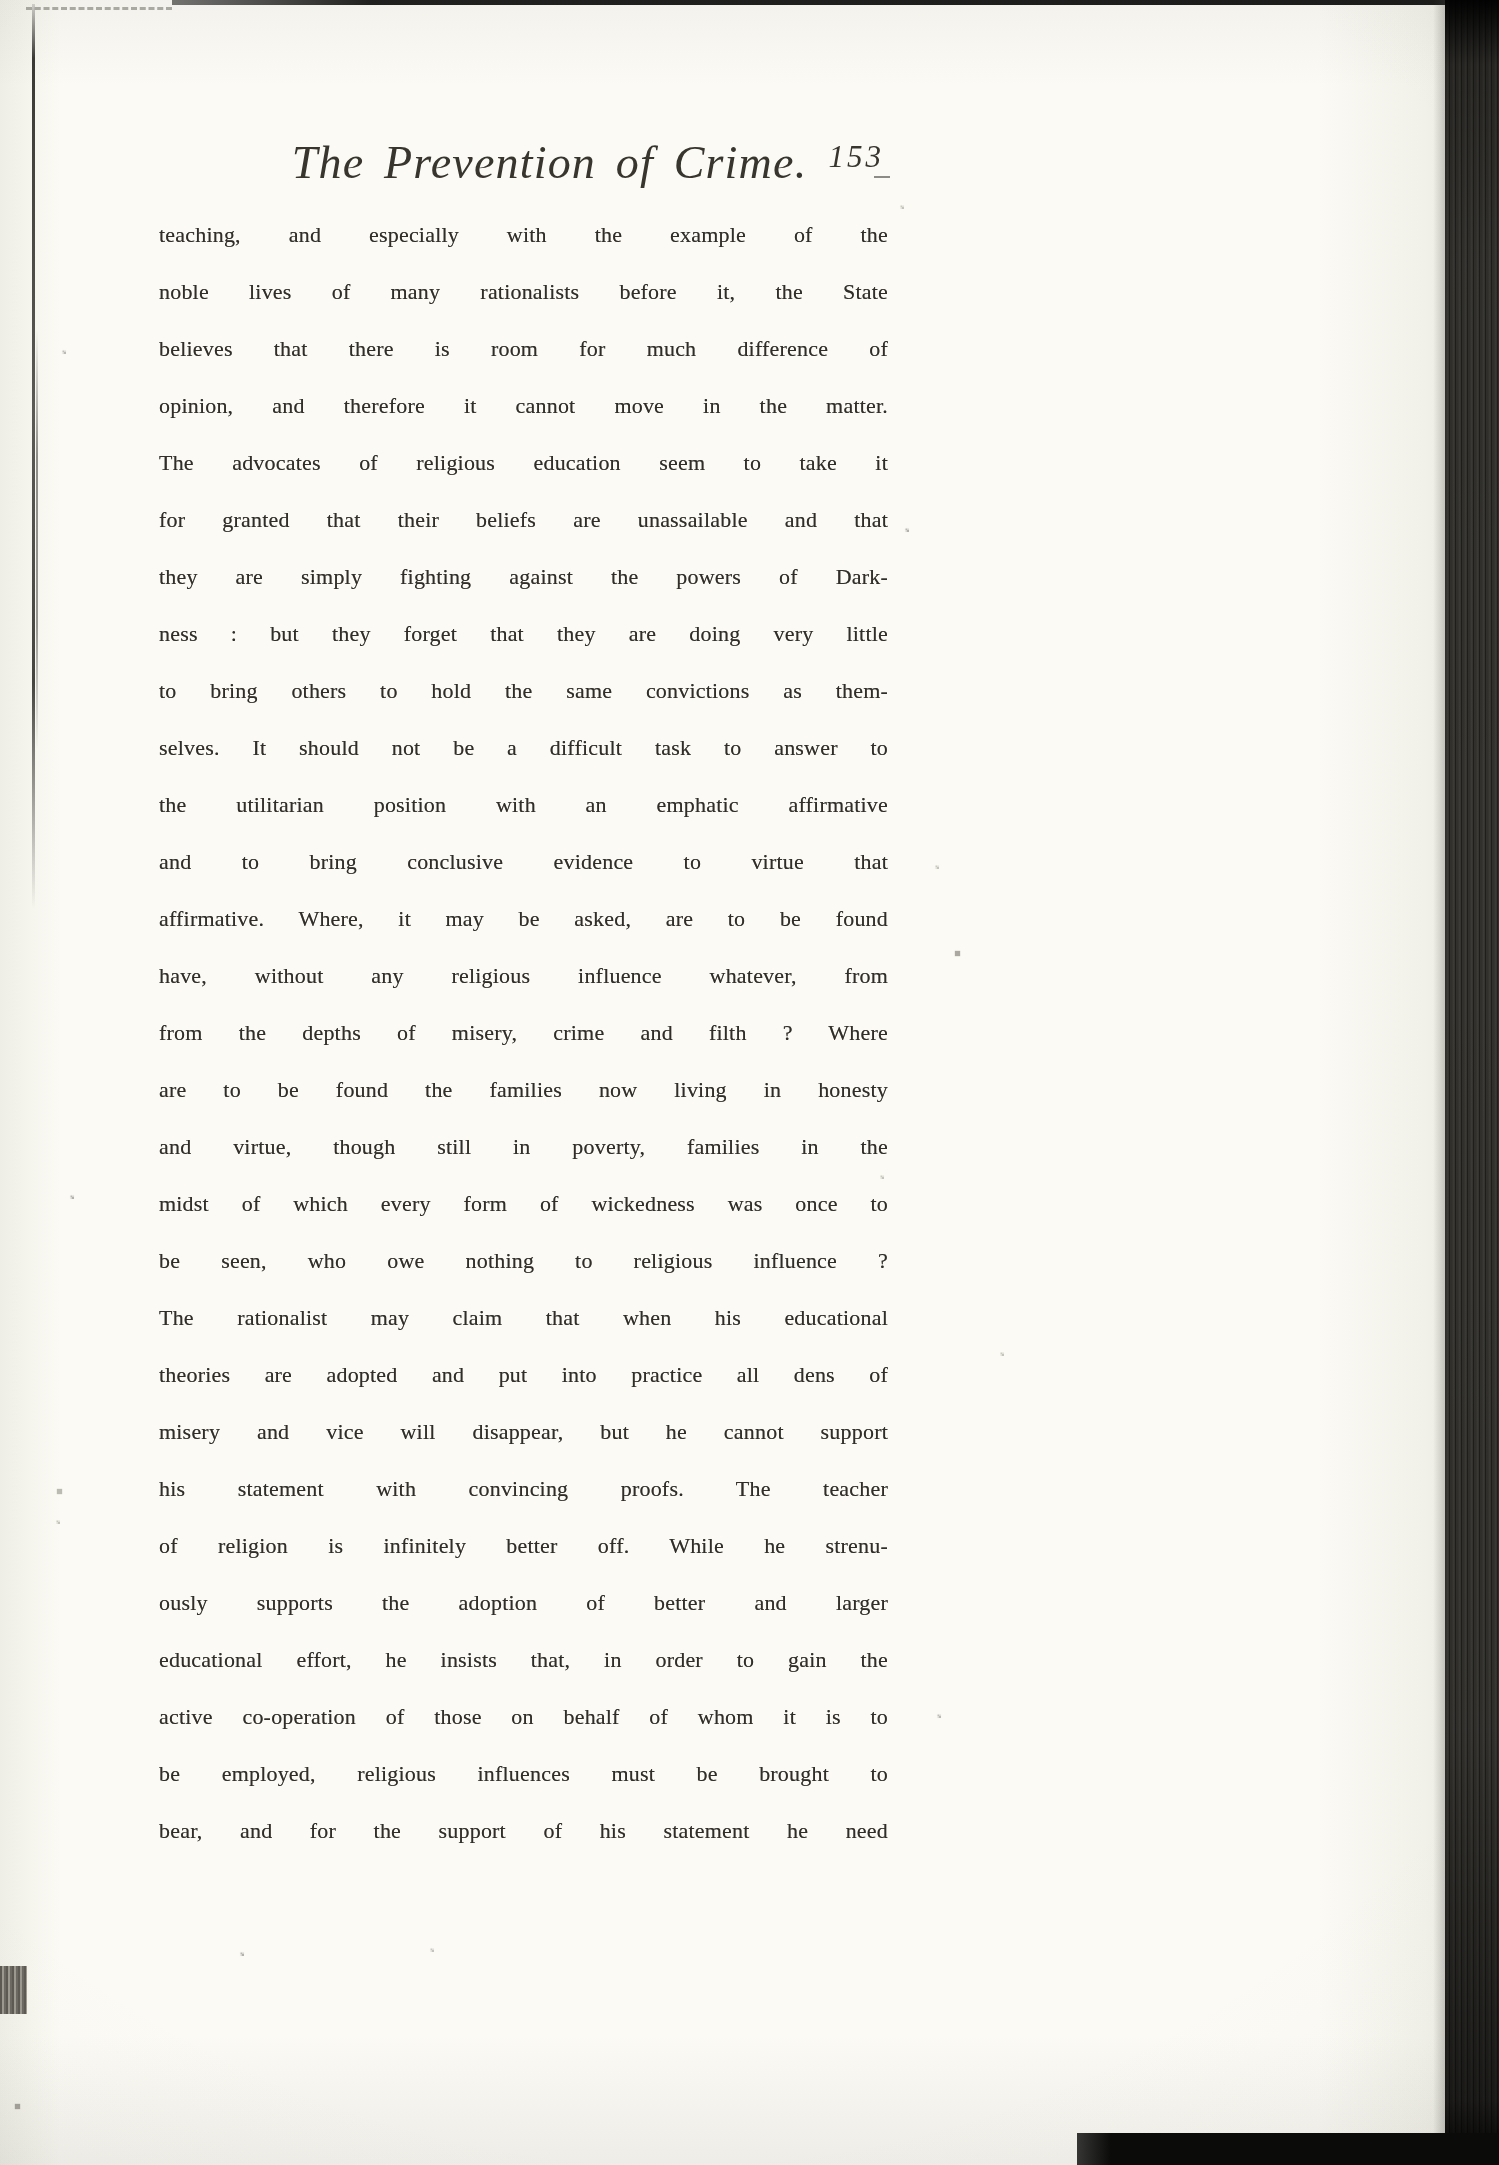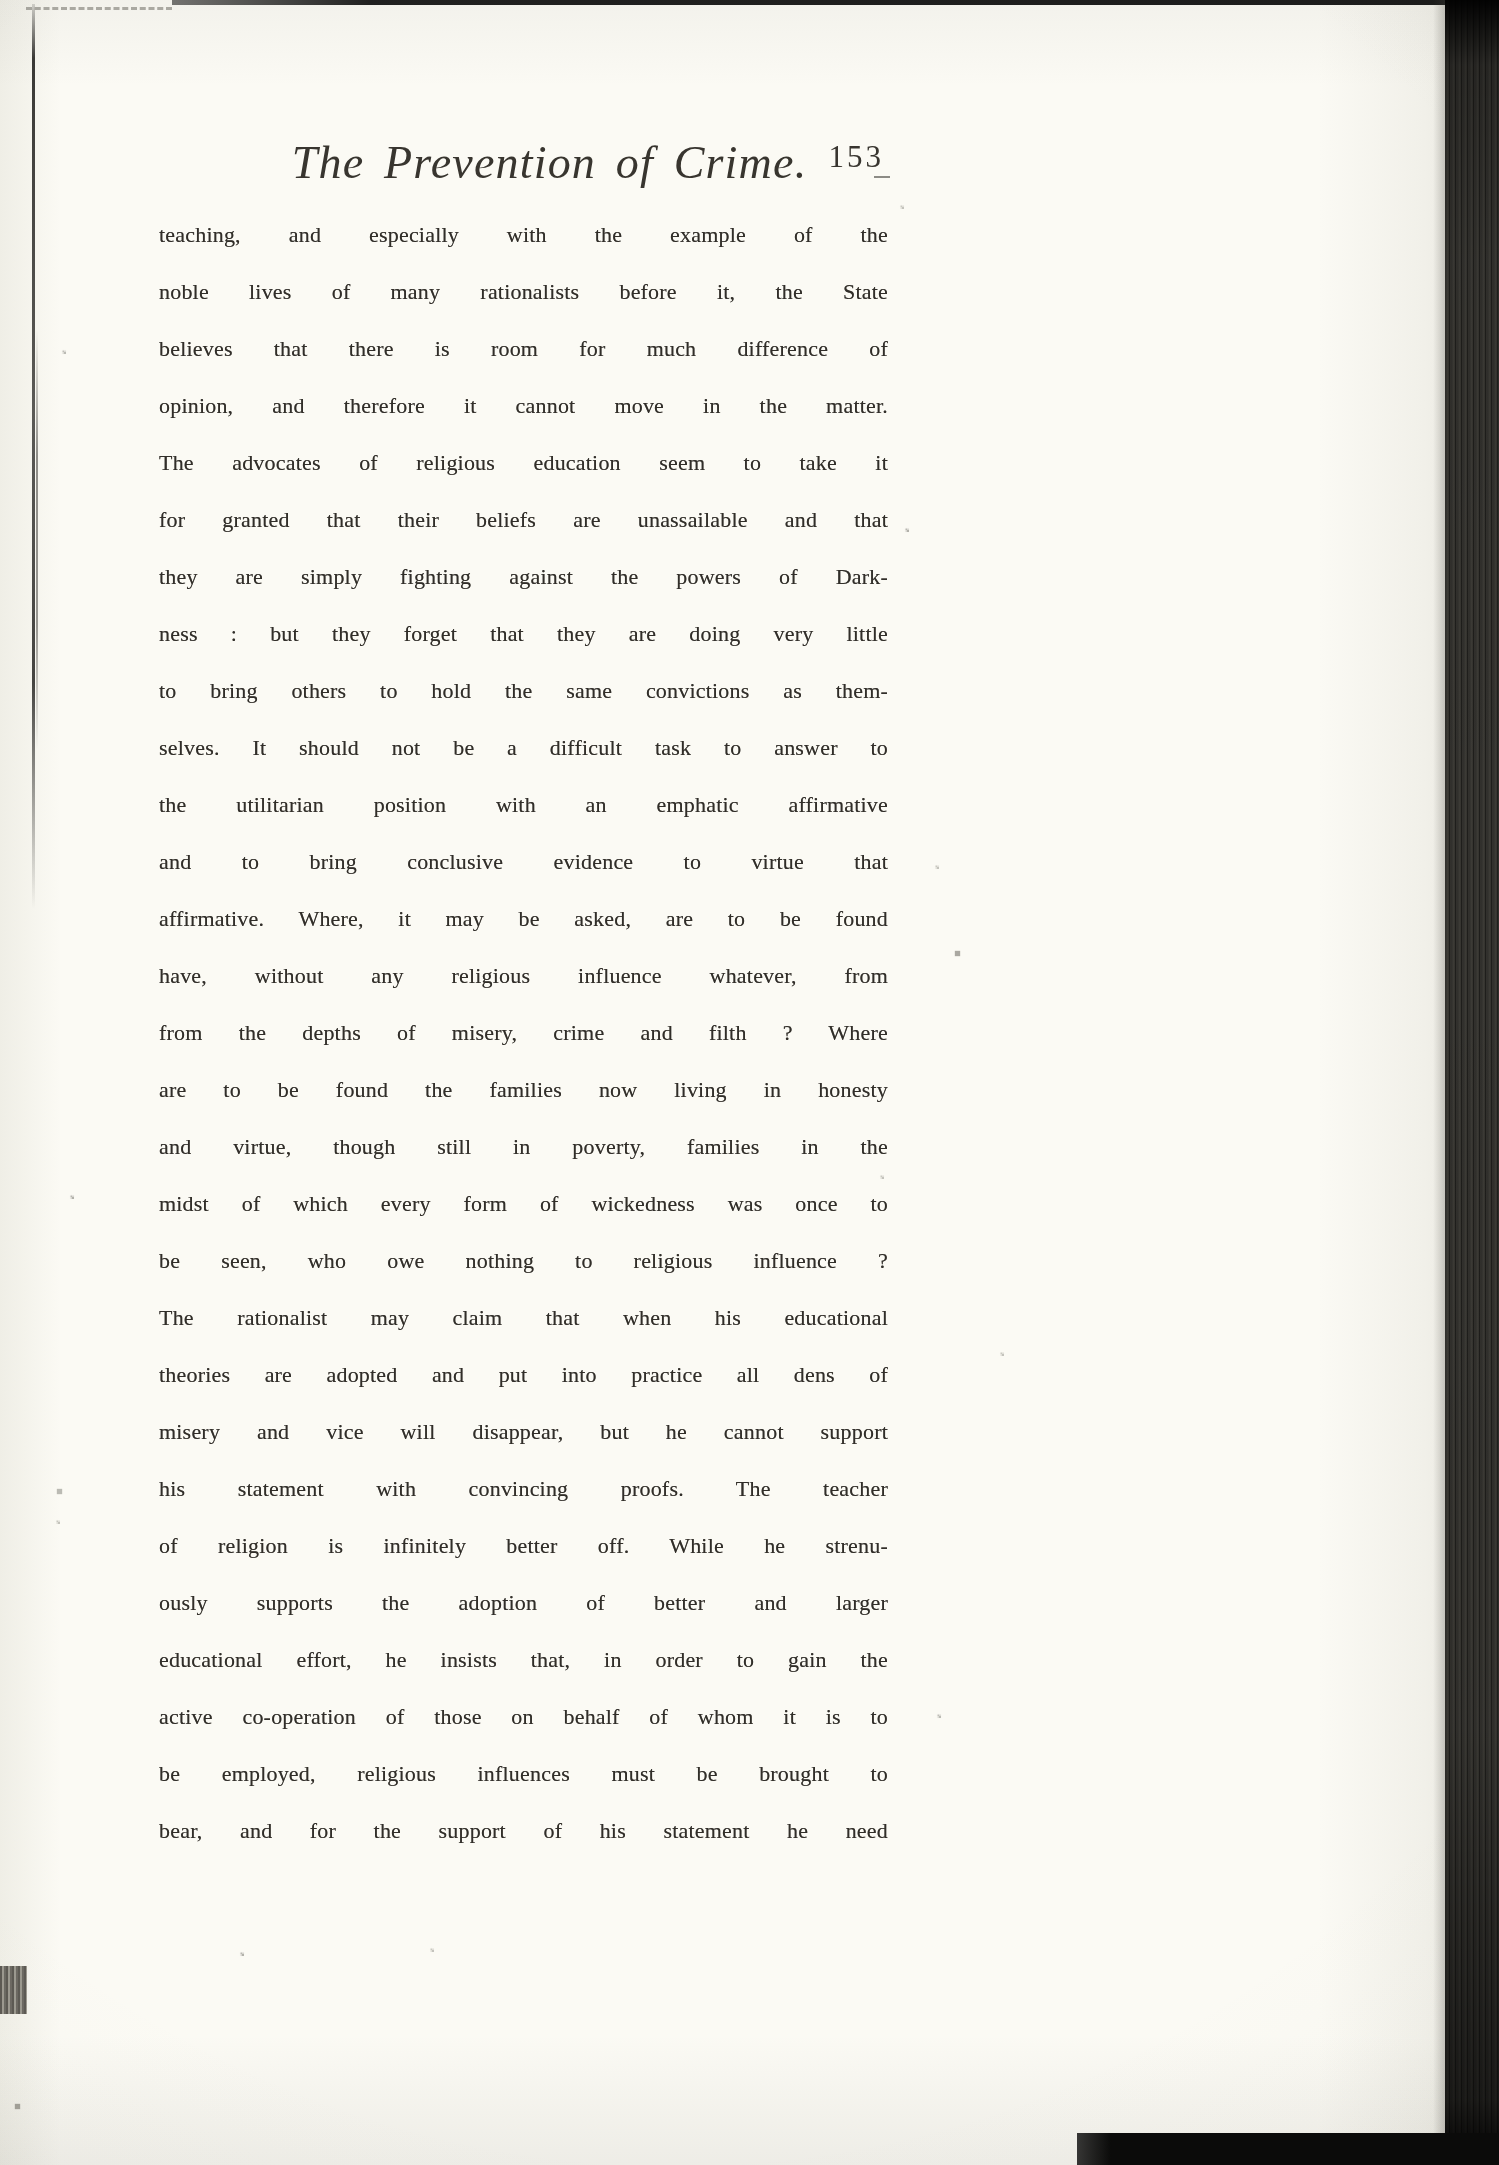--- a/index.html
+++ b/index.html
@@ -56,20 +56,21 @@
     color: #38352f;
     margin-left: 44px;
   }
   .page-number {
     position: absolute;
     right: 4px;
     top: 3px;
     font-size: 31px;
     letter-spacing: 3px;
     color: #38352f;
+    font-style: italic;
   }
   .page-number::after {
     content: "";
     position: absolute;
     right: -6px;
     bottom: -3px;
     width: 16px;
     height: 2px;
     background: rgba(50,48,42,0.55);
   }

